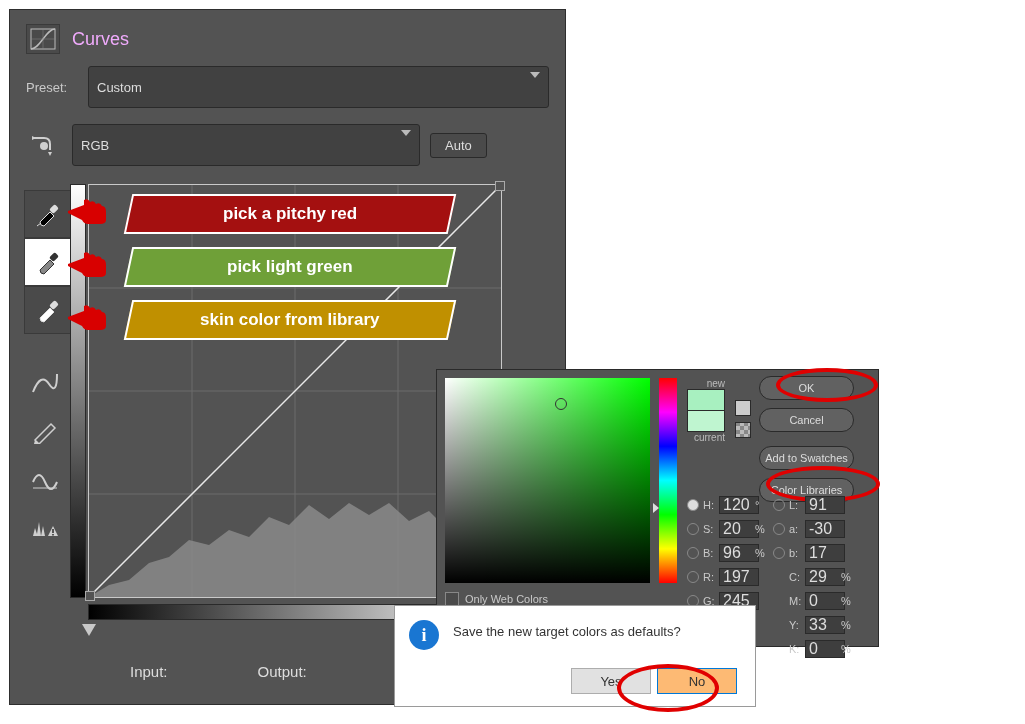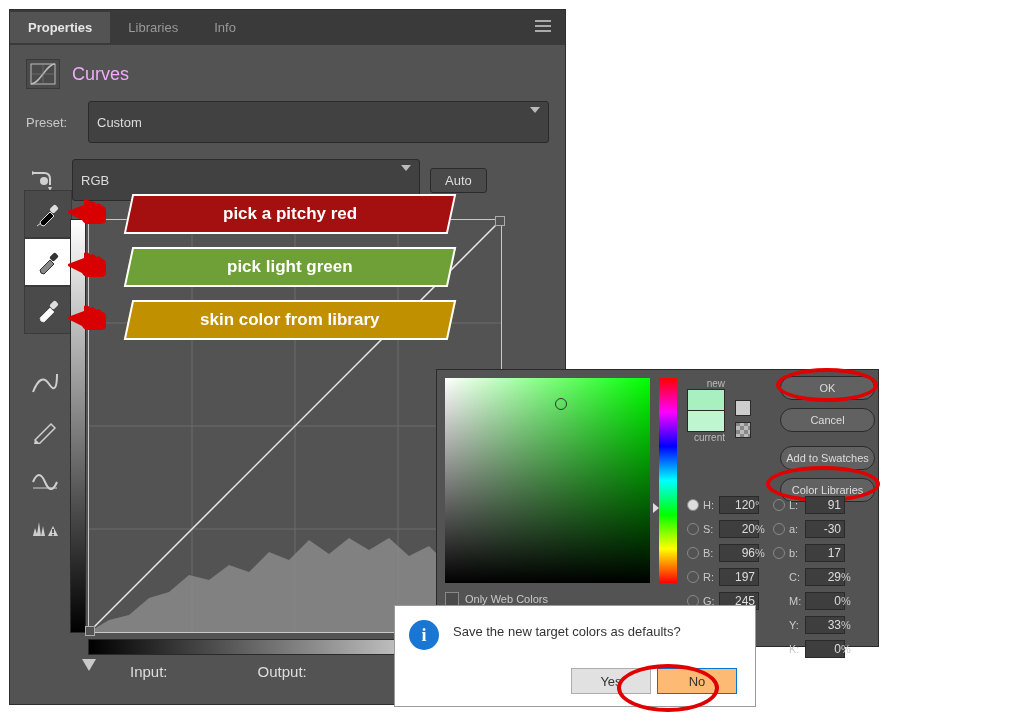--- a/index.html
+++ b/index.html
@@ -62,56 +62,44 @@
   #00ff00;
 }
 .picker .circle{ position:absolute; left:110px; top:20px; width:10px;height:10px;border:1px solid #333;border-radius:50%;}
 .hue{ position:absolute; left:222px; top:8px; width:18px; height:205px; background:linear-gradient(to bottom,#ff0000,#ff00ff,#0000ff,#00ffff,#00ff00,#ffff00,#ff0000);}
 .hue-tri{position:absolute;left:216px;top:133px;width:0;height:0;border-top:5px solid transparent;border-bottom:5px solid transparent;border-left:6px solid #ddd;}
 .swatches{ position:absolute; left:250px; top:8px; text-align:right;}
 .sw-new{ width:36px;height:20px;background:#a8f0c0;border:1px solid #2a2a2a;}
 .sw-cur{ width:36px;height:20px;background:#bff5d0;border:1px solid #2a2a2a;border-top:none;}
 .sw-lab{ font-size:10px;color:#bbb;}
 .mini{position:absolute;left:298px;width:14px;height:14px;border:1px solid #2a2a2a;}
-.btncol{ position:absolute; right:3px; top:6px; width:95px; display:flex; flex-direction:column; gap:8px;}
+.btncol{ position:absolute; right:24px; top:6px; width:95px; display:flex; flex-direction:column; gap:8px;}
 .pbtn{ background:#616161; border:1px solid #2a2a2a; border-radius:12px; height:22px; display:flex;align-items:center;justify-content:center; color:#ddd; font-size:11px;}
 .ellipse{ position:absolute; border:4px solid #e00000; border-radius:50%; pointer-events:none;}
 .ellipse.e1{ right:0px; top:-2px; width:94px; height:26px;}
 .ellipse.e2{ right:-2px; top:96px; width:106px; height:28px;}
 .vals{ position:absolute; left:250px; top:126px; display:grid; grid-template-columns:14px 14px 34px 16px 14px 14px 34px 16px; row-gap:6px; column-gap:2px; font-size:11px; align-items:center;}
 .vals .r{width:10px;height:10px;border:1px solid #888;border-radius:50%;}
 .vals .r.on{ background:#ddd;}
-.vals input{ width:32px; height:16px; background:#3e3e3e; border:1px solid #2a2a2a; color:#ddd; font-size:12px; text-align:right; padding:0 3px;}
+.vals input{ width:32px; height:16px; background:#3e3e3e; border:1px solid #2a2a2a; color:#ddd; font-size:16px; padding:0 3px;}
 .owc{ position:absolute; left:8px; top:222px; display:flex; gap:6px; align-items:center; font-size:11px;}
 .owc .cb{width:12px;height:12px;border:1px solid #888;background:#4a4a4a;}
 
 .dlg{ position:absolute; left:394px; top:605px; width:360px; height:100px; background:#fff; border:1px solid #9a9a9a; color:#333; font-size:13px;}
 .dlg .info{ position:absolute; left:14px; top:14px; width:30px;height:30px;border-radius:50%;background:#1976d2;display:flex;align-items:center;justify-content:center;color:#fff;font-weight:700;font-family:Georgia,serif;font-size:18px;}
 .dlg .msg{ position:absolute; left:58px; top:18px;}
 .dlg .btns{ position:absolute; right:18px; bottom:12px; display:flex; gap:6px;}
 .dlg .dbtn{ width:78px; height:24px; border:1px solid #adadad; background:#e1e1e1; display:flex;align-items:center;justify-content:center;}
 .dlg .dbtn.focus{ background:#fdba74; border-color:#0078d7;}
 .dlg .ellipse.e3{ left:222px; top:58px; width:94px; height:40px;}
 </style>
 </head>
 <body>
 
 <div class="panel">
-  <div class="tabs">
-    <div class="tab active">Properties</div>
-    <div class="tab">Libraries</div>
-    <div class="tab">Info</div>
-    <div class="flyout">
-      <svg viewBox="0 0 16 12">
-          <line x1="0" y1="1" x2="16" y2="1" stroke="#aaa" stroke-width="2"></line>
-          <line x1="0" y1="6" x2="16" y2="6" stroke="#aaa" stroke-width="2"></line>
-          <line x1="0" y1="11" x2="16" y2="11" stroke="#aaa" stroke-width="2"></line>
-        </svg>
-    </div>
-  </div>
 
   <div class="section-head">
     <div class="curves-icon">
       <svg viewBox="0 0 26 22">
           <rect x="1" y="1" width="24" height="20" fill="none" stroke="#bbb"></rect>
           <path d="M1 21 C10 21 16 1 25 1" fill="none" stroke="#bbb" stroke-width="1.4"></path>
           <line x1="1" y1="11" x2="25" y2="11" stroke="#888" stroke-width="0.5"></line>
           <line x1="13" y1="1" x2="13" y2="21" stroke="#888" stroke-width="0.5"></line>
         </svg>
     </div>

